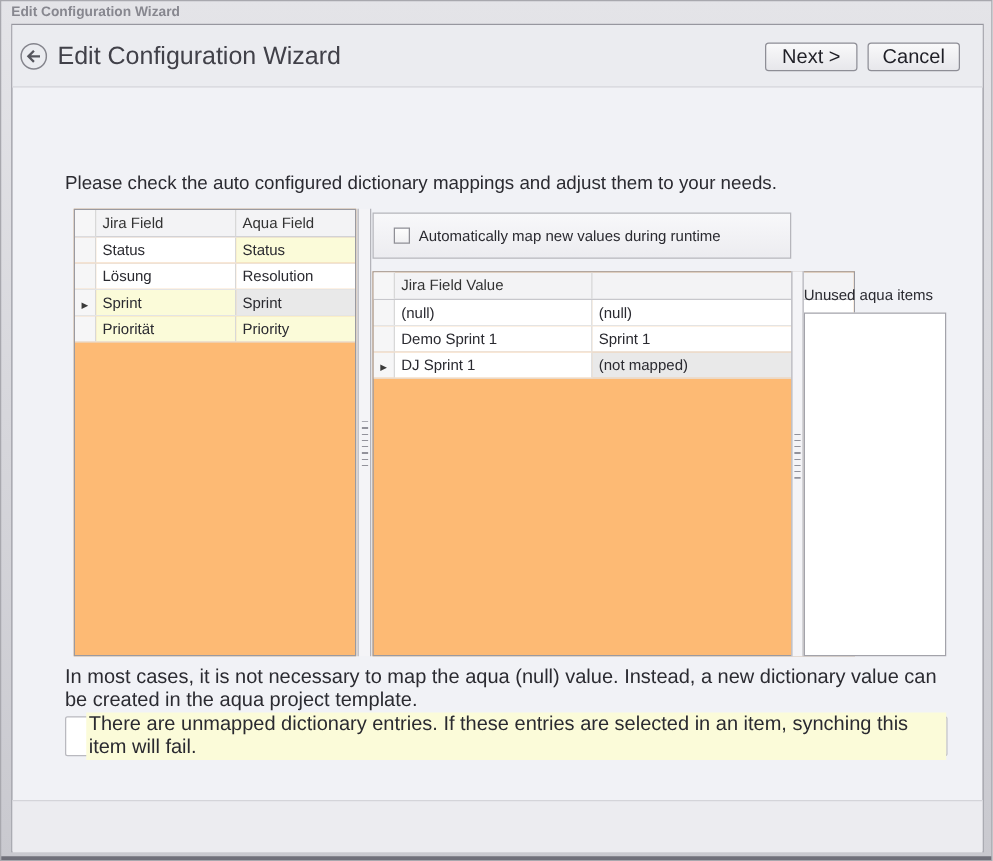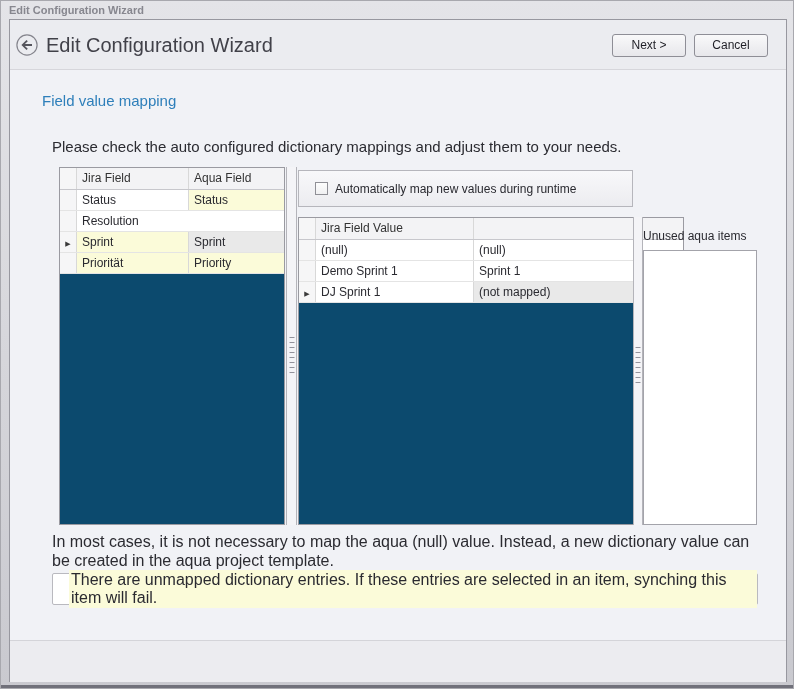--- a/index.html
+++ b/index.html
@@ -38,21 +38,21 @@
   .section-title{
     position:absolute; left:32px; top:72px;
     font-size:15px; color:var(--accent_blue,#2e7fba);
   }
   .instruction{
     position:absolute; left:42px; top:118px;
     font-size:15px; color:#2b2b31;
   }
   
   .grid{
-    position:absolute; background:#0c4a6e; border:1px solid #9a9aa1;
+    position:absolute; background:#fdba74; border:1px solid #9a9aa1;
   }
   .grid-left{ left:49px; top:147px; width:226px; height:358px; }
   .grid-right{ left:288px; top:197px; width:386px; height:308px; }
   .grid-header{ display:flex; height:22px; background:#f3f3f5; border-bottom:1px solid #c7c7cc; }
   .grid-header .hc{
     font-size:12px; color:#333; line-height:21px; padding-left:5px;
     border-right:1px solid #d8d8d8; overflow:hidden; white-space:nowrap;
   }
   .grid-row{ display:flex; height:21px; border-bottom:1px solid #e4e4e4; }
   .cell{
@@ -115,21 +115,21 @@
     margin-left:16px; font-size:16px; color:#2a2a30;
     background:var(--warning_yellow,#fbfbd9); padding:1px 2px;
   }
   
   .footer{
     position:absolute; left:0; top:620px; width:100%; height:42px;
     background:#ececf0; border-top:1px solid #d4d4d9;
   }
   .btn{
     position:absolute; top:14px; width:74px; height:23px;
-    font-family:"Liberation Sans", sans-serif; font-size:12px; color:#1f1f26;
+    font-family:"Liberation Sans", sans-serif; font-size:16px; color:#1f1f26;
     background:linear-gradient(#f9f9fa,#e7e7eb);
     border:1px solid #8e8e96; border-radius:3px; cursor:pointer;
     text-align:center; line-height:21px;
   }
   .btn-next{ left:602px; }
   .btn-cancel{ left:684px; }
 </style>
 </head>
 <body>
 
@@ -140,36 +140,36 @@
   <div class="wiz-header">
     <div class="back-btn">
       <svg width="22" height="22" viewBox="0 0 22 22">
         <circle cx="11" cy="11" r="10.1" fill="none" stroke="#85858d" stroke-width="1.2"></circle>
         <path d="M16 10.1 H8.9 l2.9-2.9 -1.3-1.3 -5.1 5.1 5.1 5.1 1.3-1.3 -2.9-2.9 H16 z" fill="#55555d"></path>
       </svg>
     </div>
     <div class="wiz-title">Edit Configuration Wizard</div>
   </div>
 
-  <div class="section-title">Field value mapping</div>
   <div class="instruction">Please check the auto configured dictionary mappings and adjust them to your needs.</div>
 
   <div class="grid grid-left">
     <div class="grid-header">
       <div class="hc col-sel"></div>
       <div class="hc col-a">Jira Field</div>
       <div class="hc col-b">Aqua Field</div>
     </div>
     <div class="grid-row">
       <div class="cell col-sel"></div>
       <div class="cell col-a">Status</div>
       <div class="cell col-b yellow">Status</div>
     </div>
     <div class="grid-row">
       <div class="cell col-sel"></div>
+      <div class="cell col-a">Lösung</div>
       <div class="cell col-b">Resolution</div>
     </div>
     <div class="grid-row">
       <div class="cell col-sel"><span class="arrow">▶</span></div>
       <div class="cell col-a yellow">Sprint</div>
       <div class="cell col-b greysel">Sprint</div>
     </div>
     <div class="grid-row">
       <div class="cell col-sel"></div>
       <div class="cell col-a yellow">Priorität</div>

